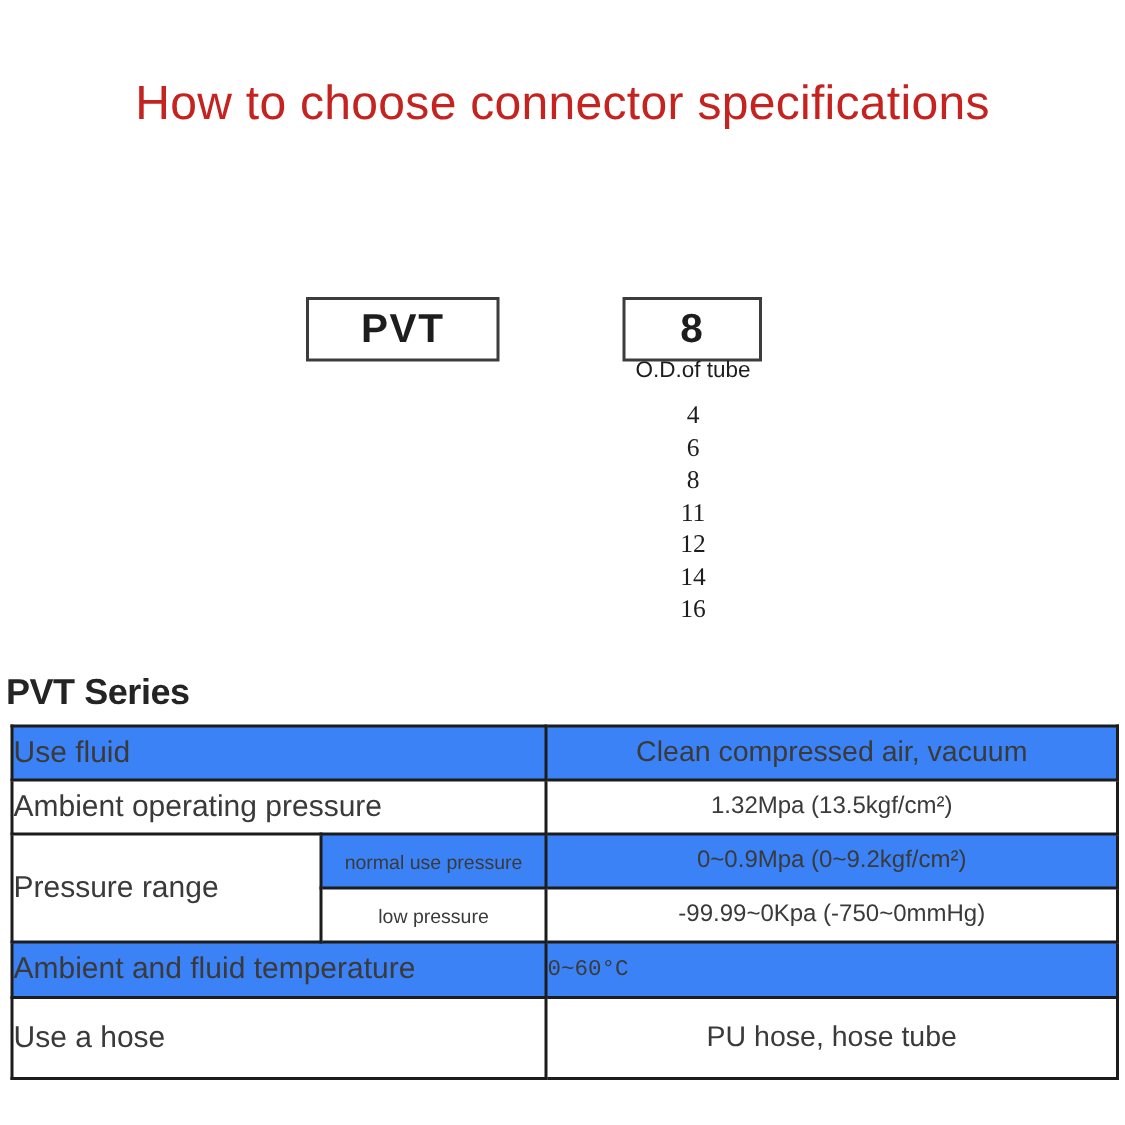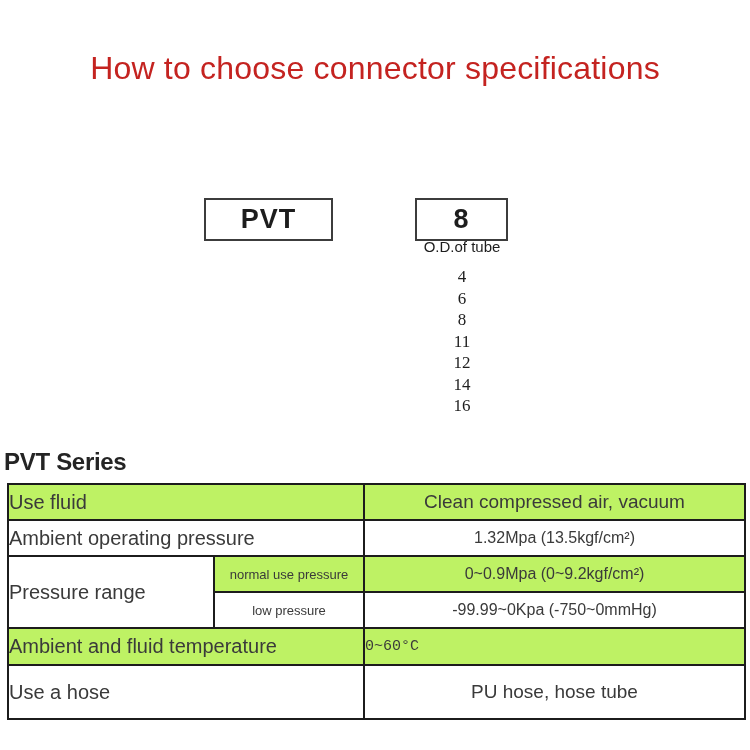--- a/index.html
+++ b/index.html
@@ -124,21 +124,21 @@
   }
   td.val {
     font-size: 16px;
     text-align: center;
   }
   td.val-sm {
     font-size: 15px;
     text-align: left;
     font-family: Liberation Mono, monospace;
   }
-  .beige { background: #bef264; }
+  .beige { background: #3b82f6; }
 </style>
 </head>
 <body>
 
 <div class="page">
 
   <div class="title">How to choose connector specifications</div>
 
   <div class="code-box model-box">
     <span>PVT</span>

